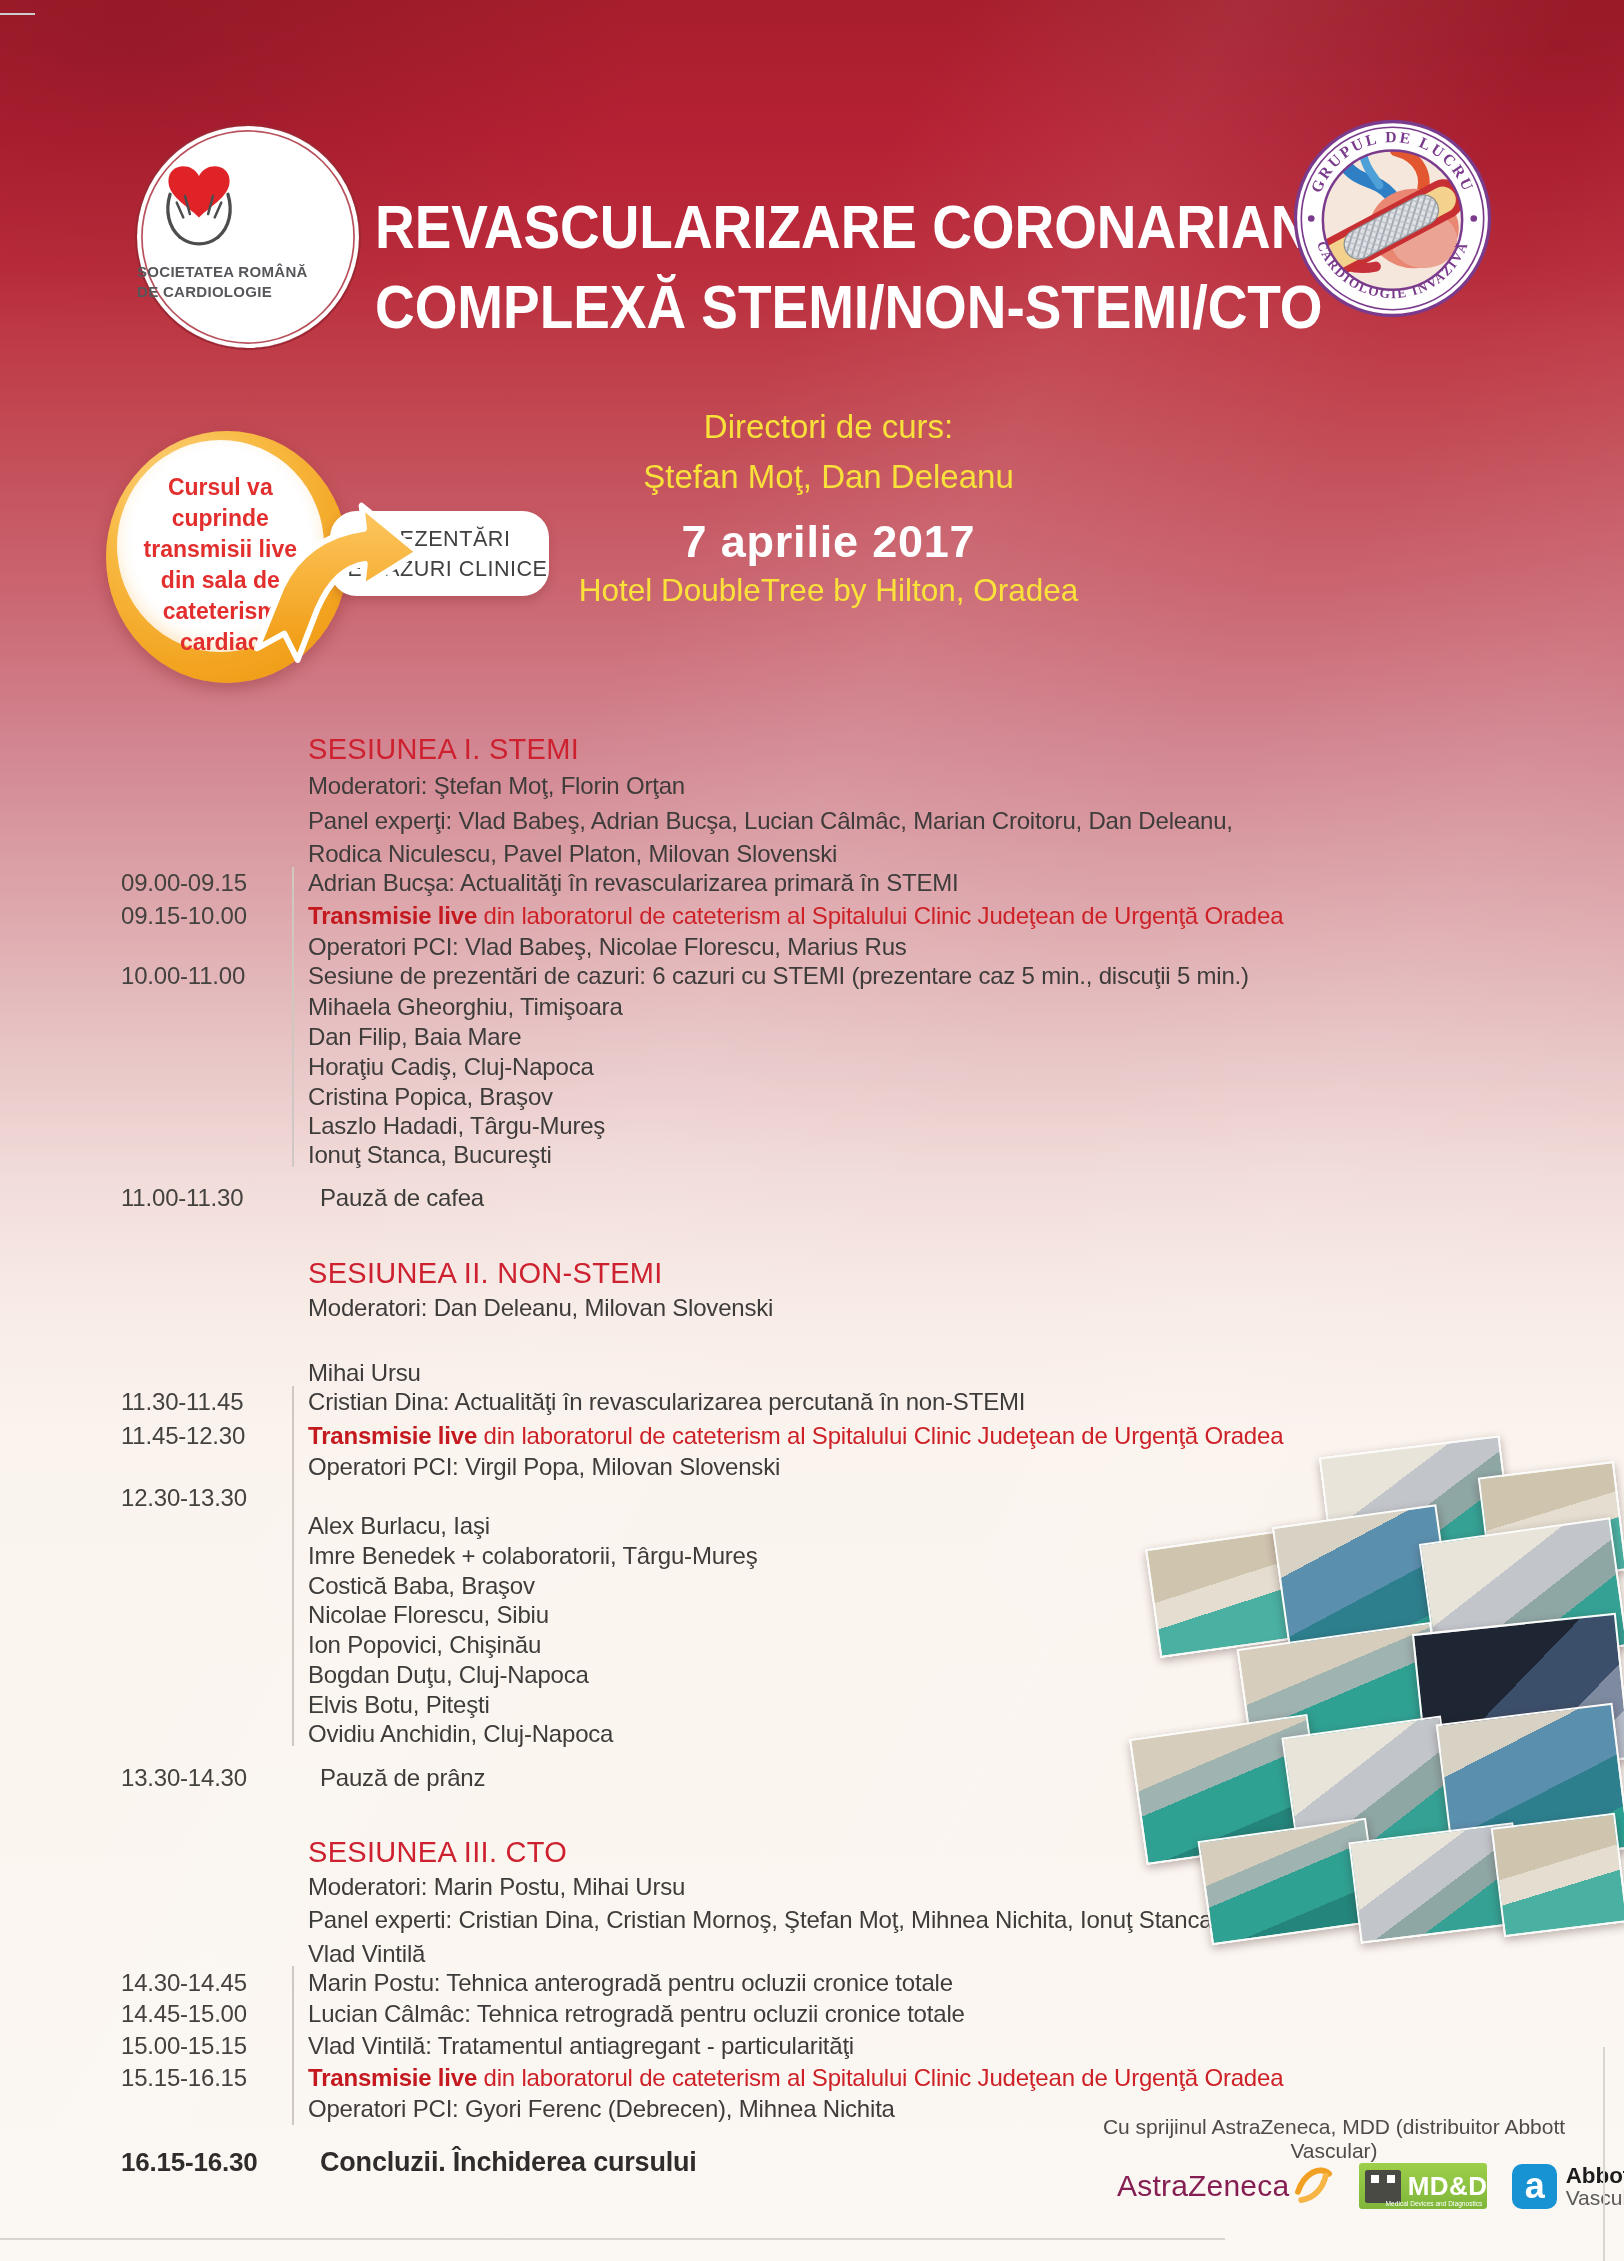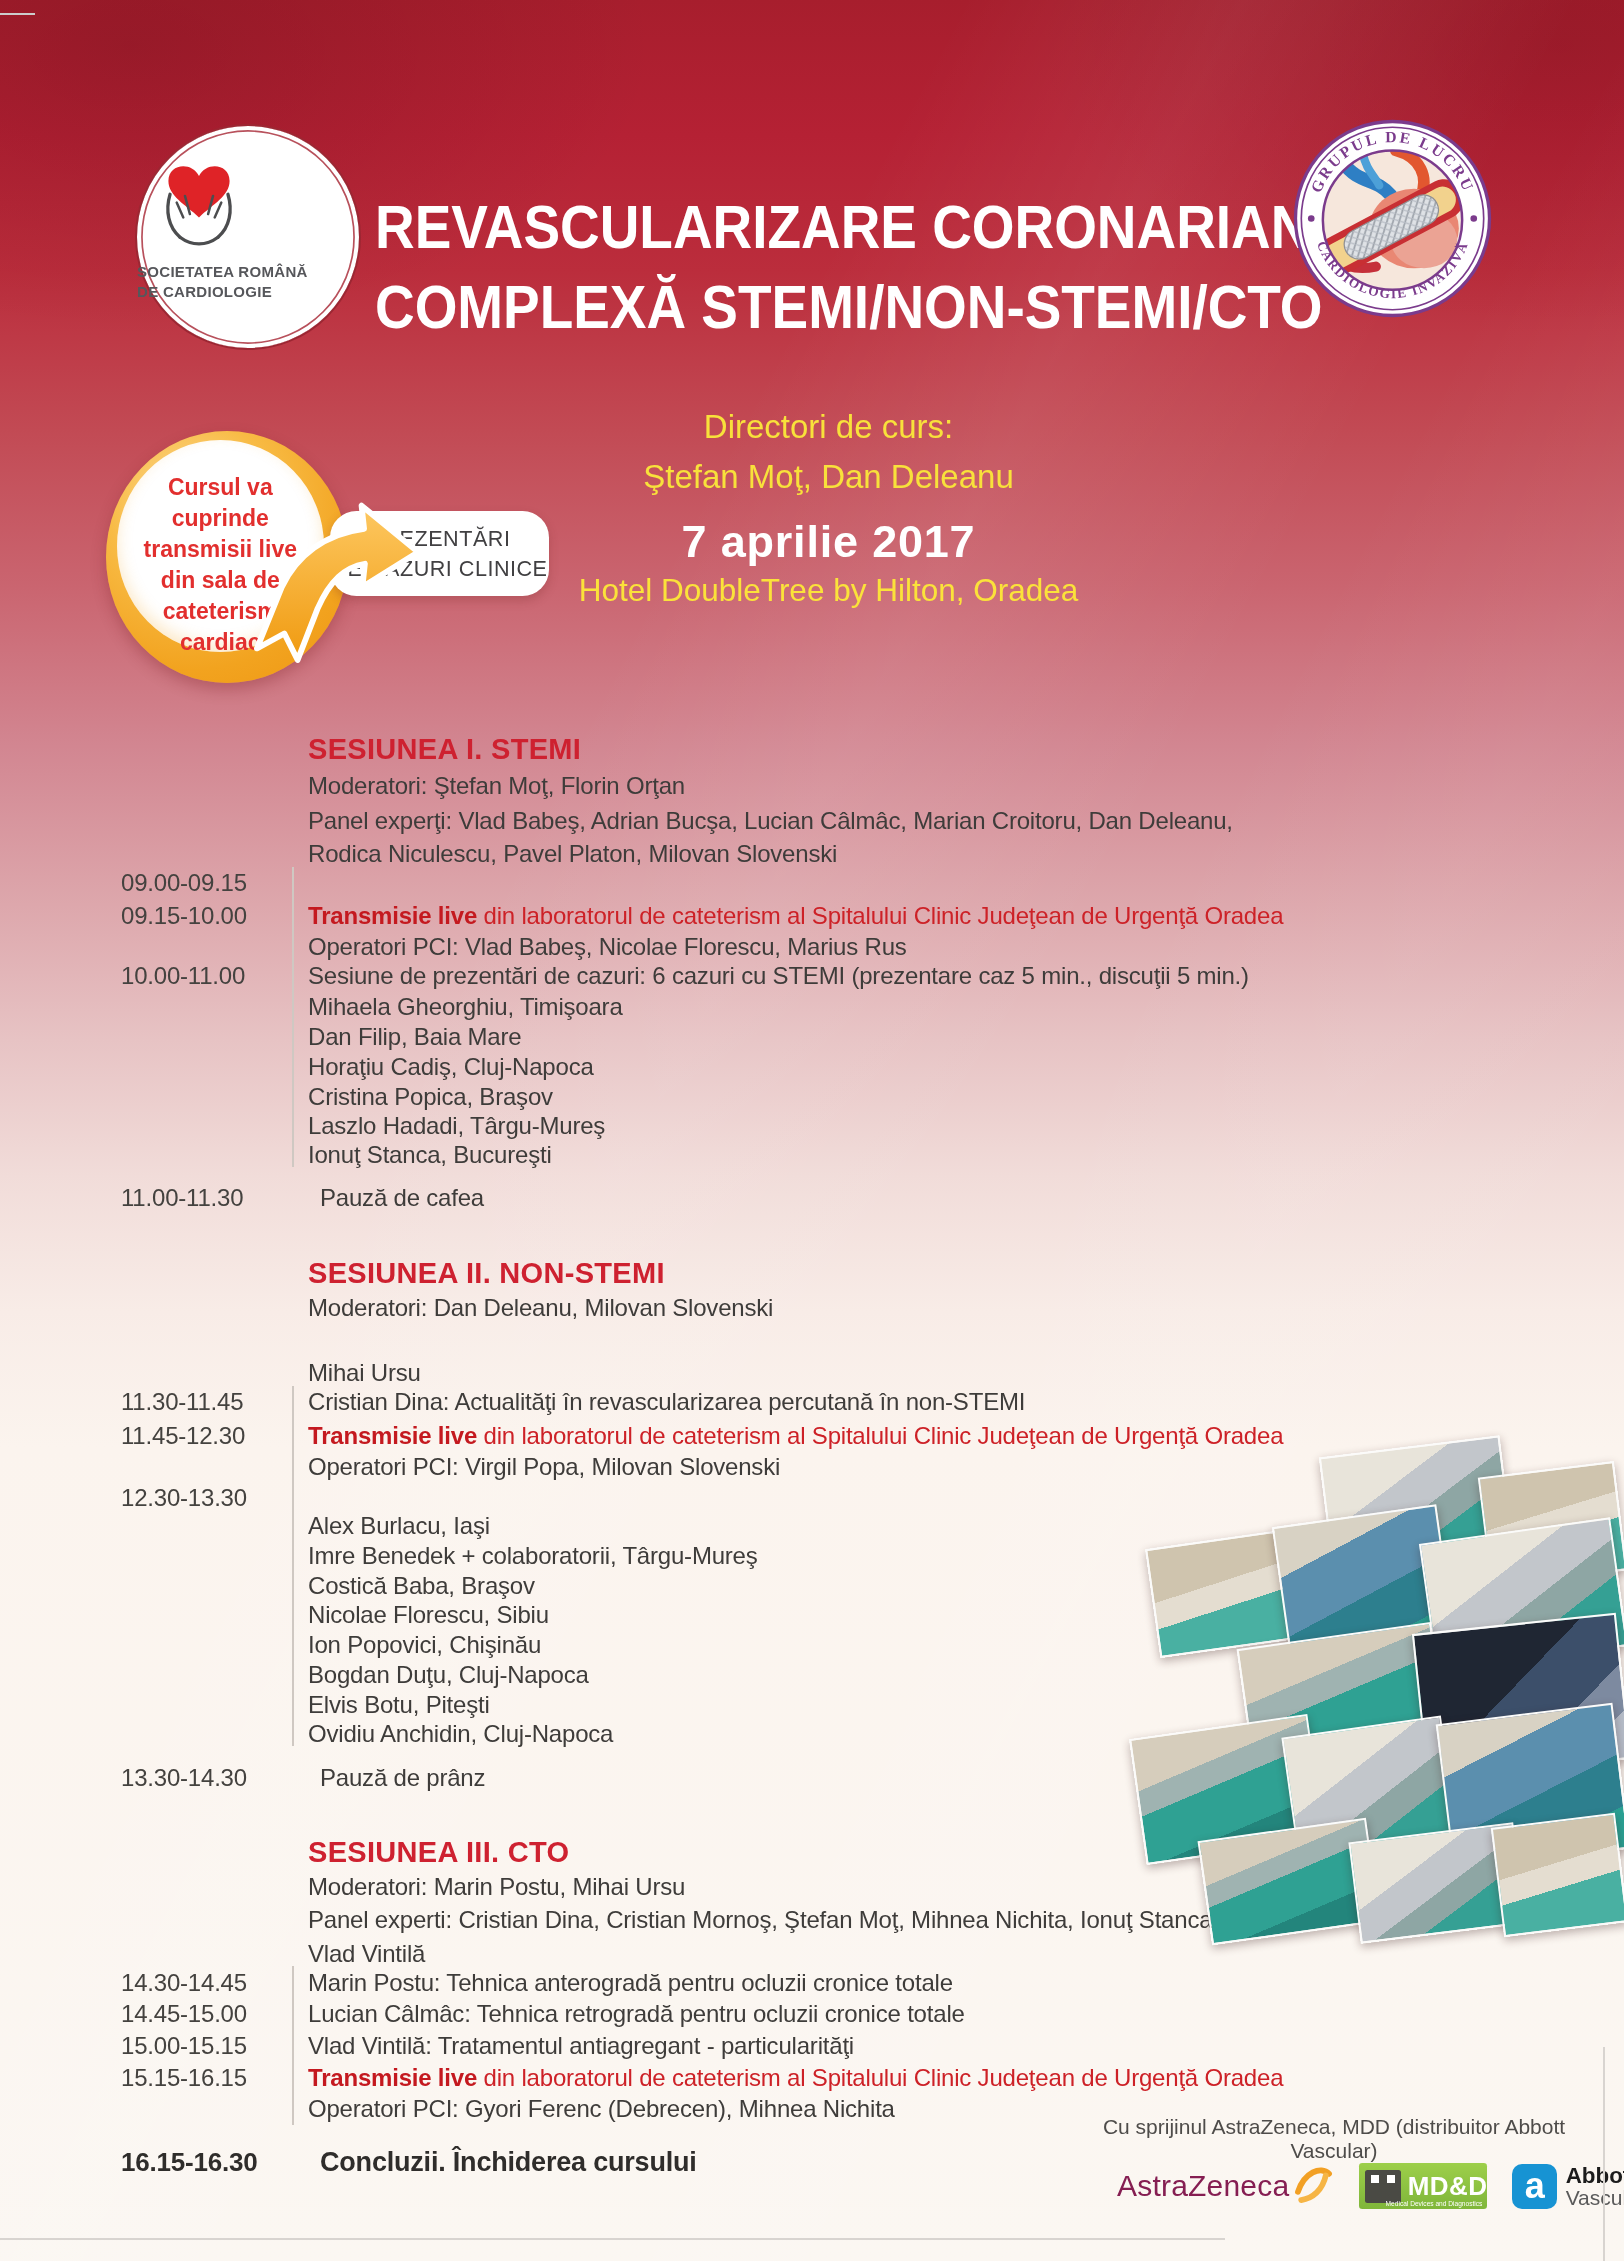--- a/index.html
+++ b/index.html
@@ -48,21 +48,21 @@
   .arrow-svg{left:237px;top:494px;width:196px;height:186px;z-index:5;}
   .bubble{left:330px;top:511px;width:219px;height:85px;background:#fff;border-radius:26.5px;z-index:4;
     box-shadow:0 4.1px 10px rgba(120,40,40,.25);display:flex;flex-direction:column;justify-content:center;
     text-align:center;font-size:21.6px;color:#414042;letter-spacing:0.5px;line-height:30px;}
 
   
   .t{position:absolute;font-size:24px;color:#3e3c3a;white-space:nowrap;letter-spacing:-0.2px;}
   .time{left:121px;color:#44423f;}
   .c{left:308px;}
   .c2{left:320px;}
-  .head{position:absolute;left:308px;font-size:29px;font-weight:bold;color:#ce2130;letter-spacing:0.3px;white-space:nowrap;}
+  .head{position:absolute;left:308px;font-size:29px;font-weight:normal;color:#ce2130;letter-spacing:0.3px;white-space:nowrap;}
   .live-label{font-weight:bold;color:#c4191f;}
   .live-rest{color:#cd2127;}
   .sep{position:absolute;left:292px;width:1.7px;background:#cfc8c2;}
   .closing-time{left:121px;font-weight:bold;font-size:26px;color:#2f2d2b;}
   .closing-text{left:320px;font-weight:bold;font-size:27px;color:#2f2d2b;}
 
   
   .ph{position:absolute;box-shadow:0 3.3px 10px rgba(50,20,20,.32);border:2.5px solid #fbfbfa;}
   .pA{background:linear-gradient(165deg,#d6cdbc 0 30%,#9fb3b1 30% 45%,#2fa193 45% 75%,#23857c 75% 100%);}
   .pB{background:linear-gradient(150deg,#e8e4da 0 35%,#c2c6cb 35% 55%,#8ea6a4 55% 70%,#35a094 70% 100%);}
@@ -191,20 +191,21 @@
     <div>DE CAZURI CLINICE</div>
   </div>
 
   <div class="head" style="top:733px">SESIUNEA I. STEMI</div>
   <div class="t c" style="top:772px">Moderatori: Ştefan Moţ, Florin Orţan</div>
   <div class="t c" style="top:807px">Panel experţi: Vlad Babeş, Adrian Bucşa, Lucian Câlmâc, Marian Croitoru, Dan Deleanu,</div>
   <div class="t c" style="top:840px">Rodica Niculescu, Pavel Platon, Milovan Slovenski</div>
   <div class="sep" style="top:867px;height:300px"></div>
 
   <div class="t time" style="top:869px">09.00-09.15</div>
+  <div class="t c" style="top:869px">Adrian Bucşa: Actualităţi în revascularizarea primară în STEMI</div>
 
   <div class="t time" style="top:902px">09.15-10.00</div>
   <div class="t c" style="top:902px">
     <span class="live-label">Transmisie live</span><span class="live-rest"> din laboratorul de cateterism al Spitalului Clinic Judeţean de Urgenţă Oradea</span>
   </div>
 
   <div class="t c" style="top:933px">Operatori PCI: Vlad Babeş, Nicolae Florescu, Marius Rus</div>
 
   <div class="t time" style="top:962px">10.00-11.00</div>
   <div class="t c" style="top:962px">Sesiune de prezentări de cazuri: 6 cazuri cu STEMI (prezentare caz 5 min., discuţii 5 min.)</div>

